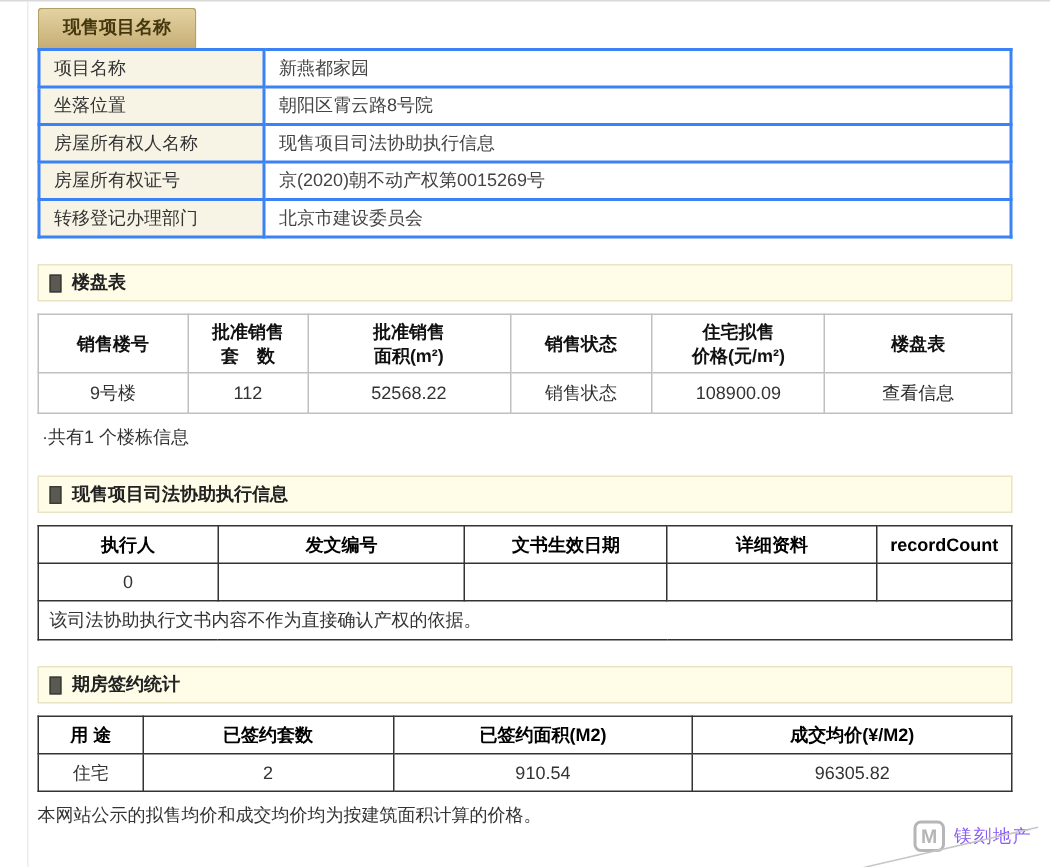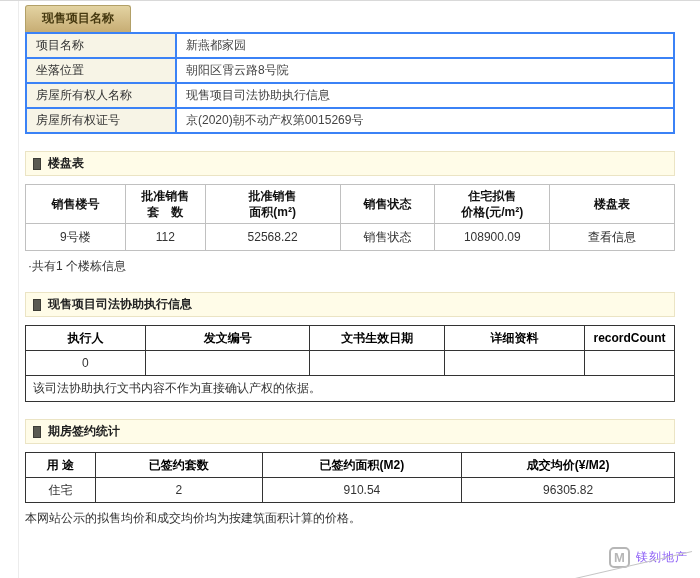--- a/index.html
+++ b/index.html
@@ -130,20 +130,24 @@
           <td class="value">朝阳区霄云路8号院</td>
         </tr>
         <tr>
           <td class="label">房屋所有权人名称</td>
           <td class="value">现售项目司法协助执行信息</td>
         </tr>
         <tr>
           <td class="label">房屋所有权证号</td>
           <td class="value">京(2020)朝不动产权第0015269号</td>
         </tr>
+        <tr>
+          <td class="label">转移登记办理部门</td>
+          <td class="value">北京市建设委员会</td>
+        </tr>
       </tbody>
     </table>
 
     
     <div class="section-header">
       <span class="marker"></span>
       <span class="title">楼盘表</span>
     </div>
 
     <table class="building-table">

